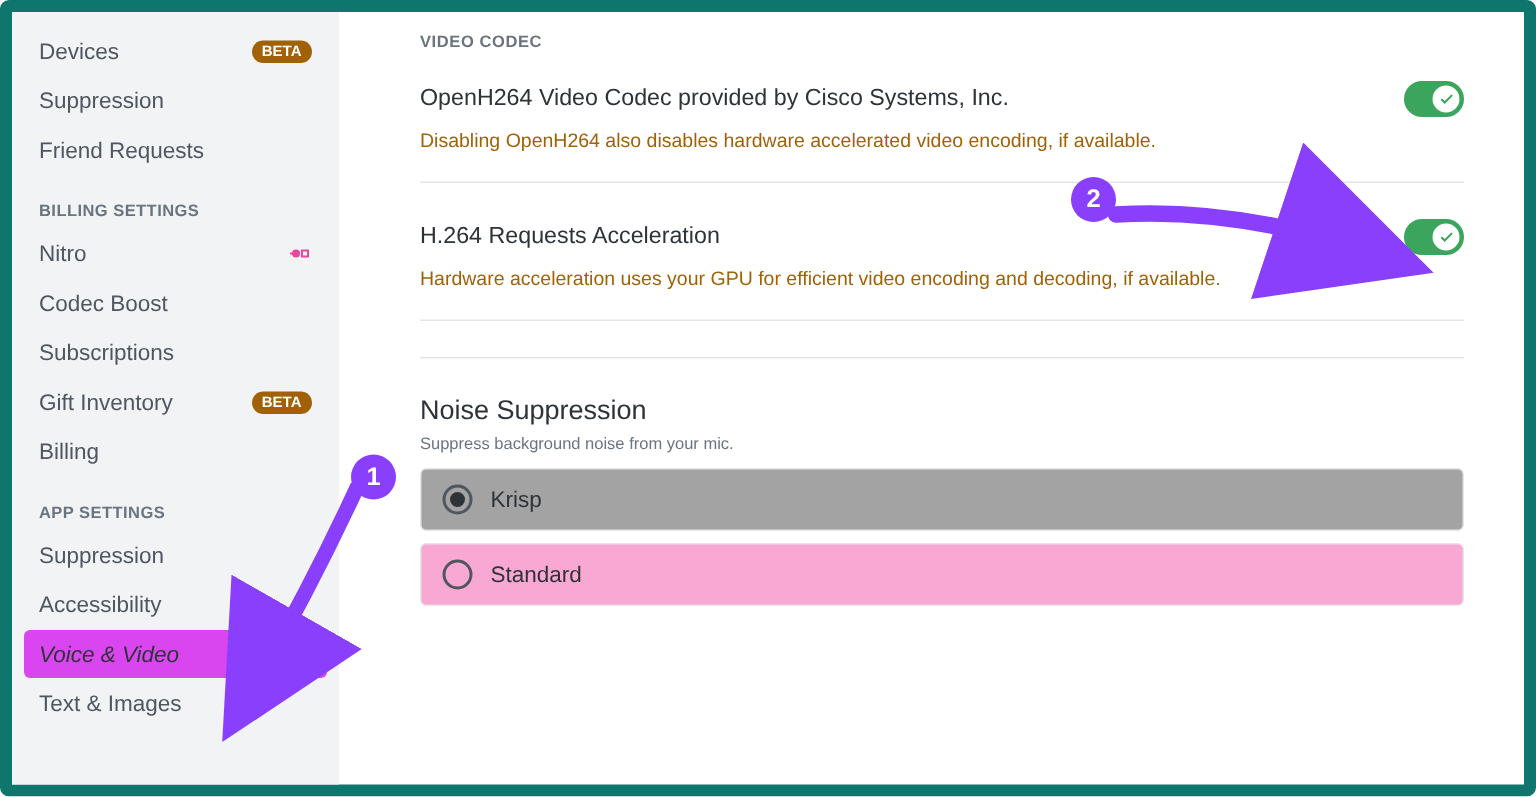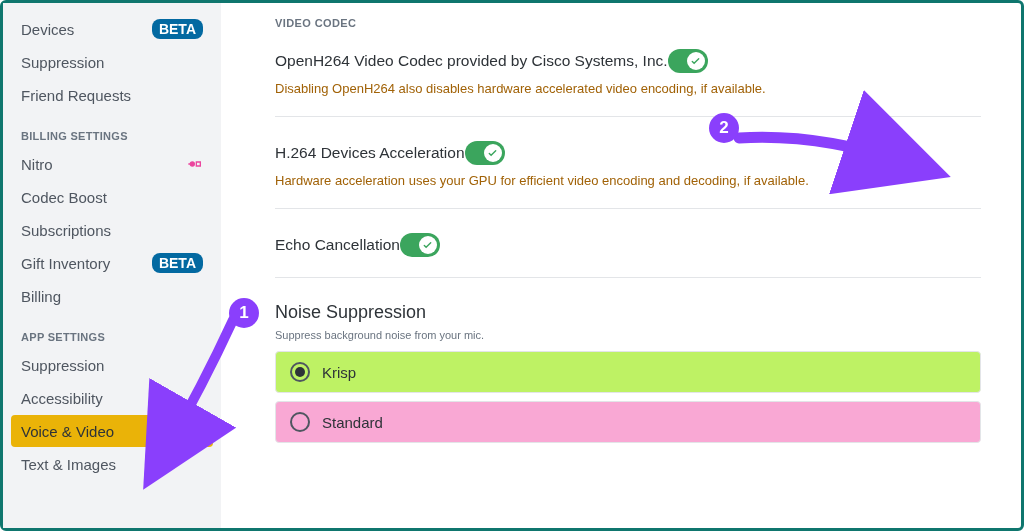--- a/index.html
+++ b/index.html
@@ -1,40 +1,40 @@
 <!DOCTYPE html>
 <html><head>
 <meta charset="utf-8">
 <style>
   * { box-sizing: border-box; margin: 0; padding: 0; }
   html, body { width: 1024px; height: 531px; font-family: -apple-system, "Segoe UI", Helvetica, Arial, sans-serif; overflow: hidden; }
-  .frame { width: 1024px; height: 531px; border: 3px solid #0f766e; border-radius: 6px; position: relative; background: #fff; }
+  .frame { width: 1024px; height: 531px; border: 8px solid #0f766e; border-radius: 6px; position: relative; background: #fff; }
   .layout { display: flex; height: 100%; }
   .sidebar { width: 218px; background: #f2f3f5; padding: 10px 8px 0 8px; overflow: hidden; }
   .sidebar-item { display: flex; align-items: center; justify-content: space-between; height: 32px; padding: 0 10px; font-size: 15px; color: #4f5660; border-radius: 4px; cursor: pointer; margin-bottom: 1px; }
-  .sidebar-item.selected { background: #eab308; color: #2e3338; }
+  .sidebar-item.selected { background: #d946ef; color: #2e3338; font-style: italic; }
   .sidebar-header { font-size: 11px; font-weight: 700; color: #6a7480; padding: 18px 10px 6px 10px; letter-spacing: .3px; }
-  .beta { background: #0369a1; color: #fff; font-size: 14px; font-weight: 700; border-radius: 8px; padding: 2px 7px; }
+  .beta { background: #a16207; color: #fff; font-size: 10px; font-weight: 700; border-radius: 8px; padding: 2px 7px; }
   .nitro-icon { color: #eb459e; font-size: 14px; display: inline-flex; }
   .main { flex: 1; padding: 14px 40px 0 54px; overflow: hidden; position: relative; }
   .section-header { font-size: 11px; font-weight: 700; color: #6a7480; letter-spacing: .4px; margin-bottom: 20px; }
   .setting { margin-bottom: 14px; }
-  .setting-row { display: flex; align-items: center; }
+  .setting-row { display: flex; align-items: center; justify-content: space-between; }
   .setting-title { font-size: 15.5px; color: #2e3338; }
   .setting-desc { font-size: 13px; color: #a16207; margin-top: 8px; }
   .divider { border: 0; border-top: 1px solid #e3e5e8; margin: 20px 0 24px 0; }
   .toggle { width: 40px; height: 24px; border-radius: 14px; position: relative; cursor: pointer; flex-shrink: 0; }
   .toggle.on { background: #3ba55d; }
   .toggle .knob { position: absolute; width: 18px; height: 18px; border-radius: 50%; background: #fff; top: 3px; right: 3px; display: flex; align-items: center; justify-content: center; }
   .toggle .knob svg { width: 11px; height: 11px; }
   .sub-title { font-size: 18px; color: #2e3338; margin-top: 30px; }
   .sub-desc { font-size: 11px; color: #6a7480; margin-top: 6px; }
   .radio-group { margin-top: 10px; }
   .radio-item { display: flex; align-items: center; gap: 12px; background: #f9a8d4; border: 1px solid #e3e5e8; border-radius: 4px; padding: 10px 14px; margin-bottom: 8px; cursor: pointer; }
-  .radio-item.checked { background: #bef264; }
+  .radio-item.checked { background: #a3a3a3; }
   .radio-dot { width: 20px; height: 20px; border: 2px solid #4f5660; border-radius: 50%; display: flex; align-items: center; justify-content: center; }
   .radio-dot.fill::after { content: ""; width: 10px; height: 10px; background: #2e3338; border-radius: 50%; }
   .radio-label { font-size: 15px; color: #2e3338; }
   .badge-num { position: absolute; width: 30px; height: 30px; border-radius: 50%; background: #8a3ffc; color: #fff; font-weight: 700; font-size: 17px; display: flex; align-items: center; justify-content: center; z-index: 5; }
   .arrow { position: absolute; z-index: 4; }
   .arrow svg { overflow: visible; }
 </style>
 </head>
 <body>
 
@@ -110,47 +110,35 @@
               </div>
         </div>
       </div>
       <div class="setting-desc">Disabling OpenH264 also disables hardware accelerated video encoding, if available.</div>
     </div>
 
     <hr class="divider">
 
     <div class="setting">
       <div class="setting-row">
-        <div class="setting-title">H.264 Devices Acceleration</div>
+        <div class="setting-title">H.264 Requests Acceleration</div>
         <div class="toggle on">
           <div class="knob">
                 <svg viewBox="0 0 24 24">
                   <path d="M5 12l4 4 10-10" stroke="#3ba55d" stroke-width="3" fill="none" stroke-linecap="round"></path>
                 </svg>
               </div>
         </div>
       </div>
       <div class="setting-desc">Hardware acceleration uses your GPU for efficient video encoding and decoding, if available.</div>
     </div>
 
     <hr class="divider">
 
 
-    <div class="setting">
-      <div class="setting-row">
-        <div class="setting-title">Echo Cancellation</div>
-        <div class="toggle on">
-          <div class="knob">
-                <svg viewBox="0 0 24 24">
-                  <path d="M5 12l4 4 10-10" stroke="#3ba55d" stroke-width="3" fill="none" stroke-linecap="round"></path>
-                </svg>
-              </div>
-        </div>
-      </div>
-    </div>
 
     <hr class="divider">
 
     <div class="sub-title" style="margin-top:0">Noise Suppression</div>
     <div class="sub-desc">Suppress background noise from your mic.</div>
 
     <div class="radio-group">
       <div class="radio-item checked">
         <div class="radio-dot fill"></div>
         <div class="radio-label">Krisp</div>

